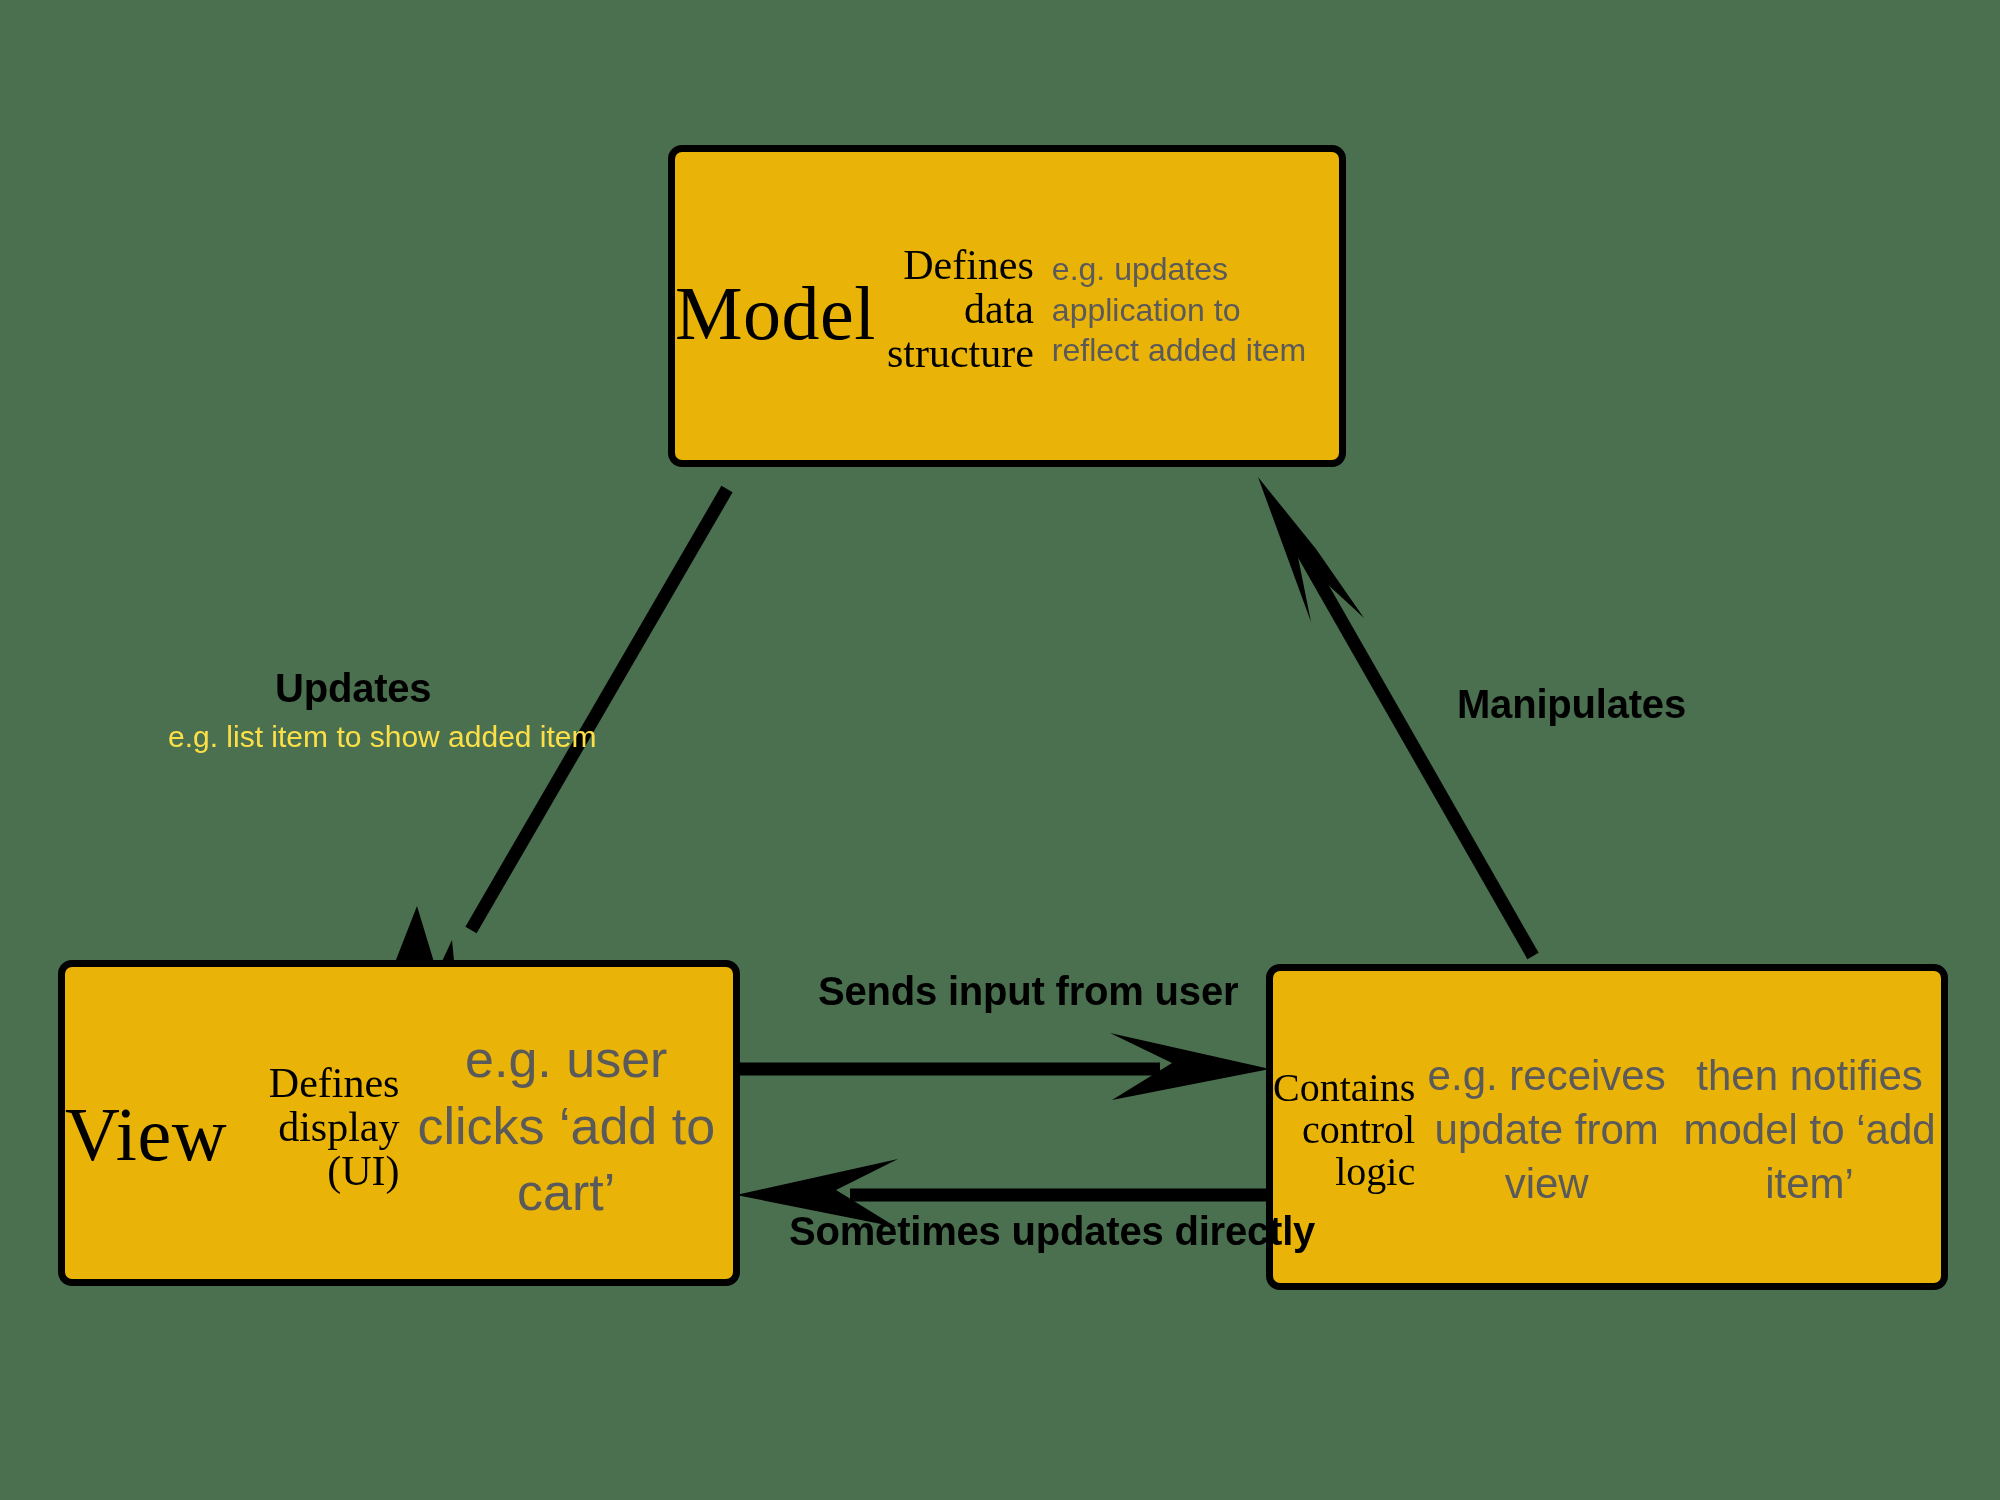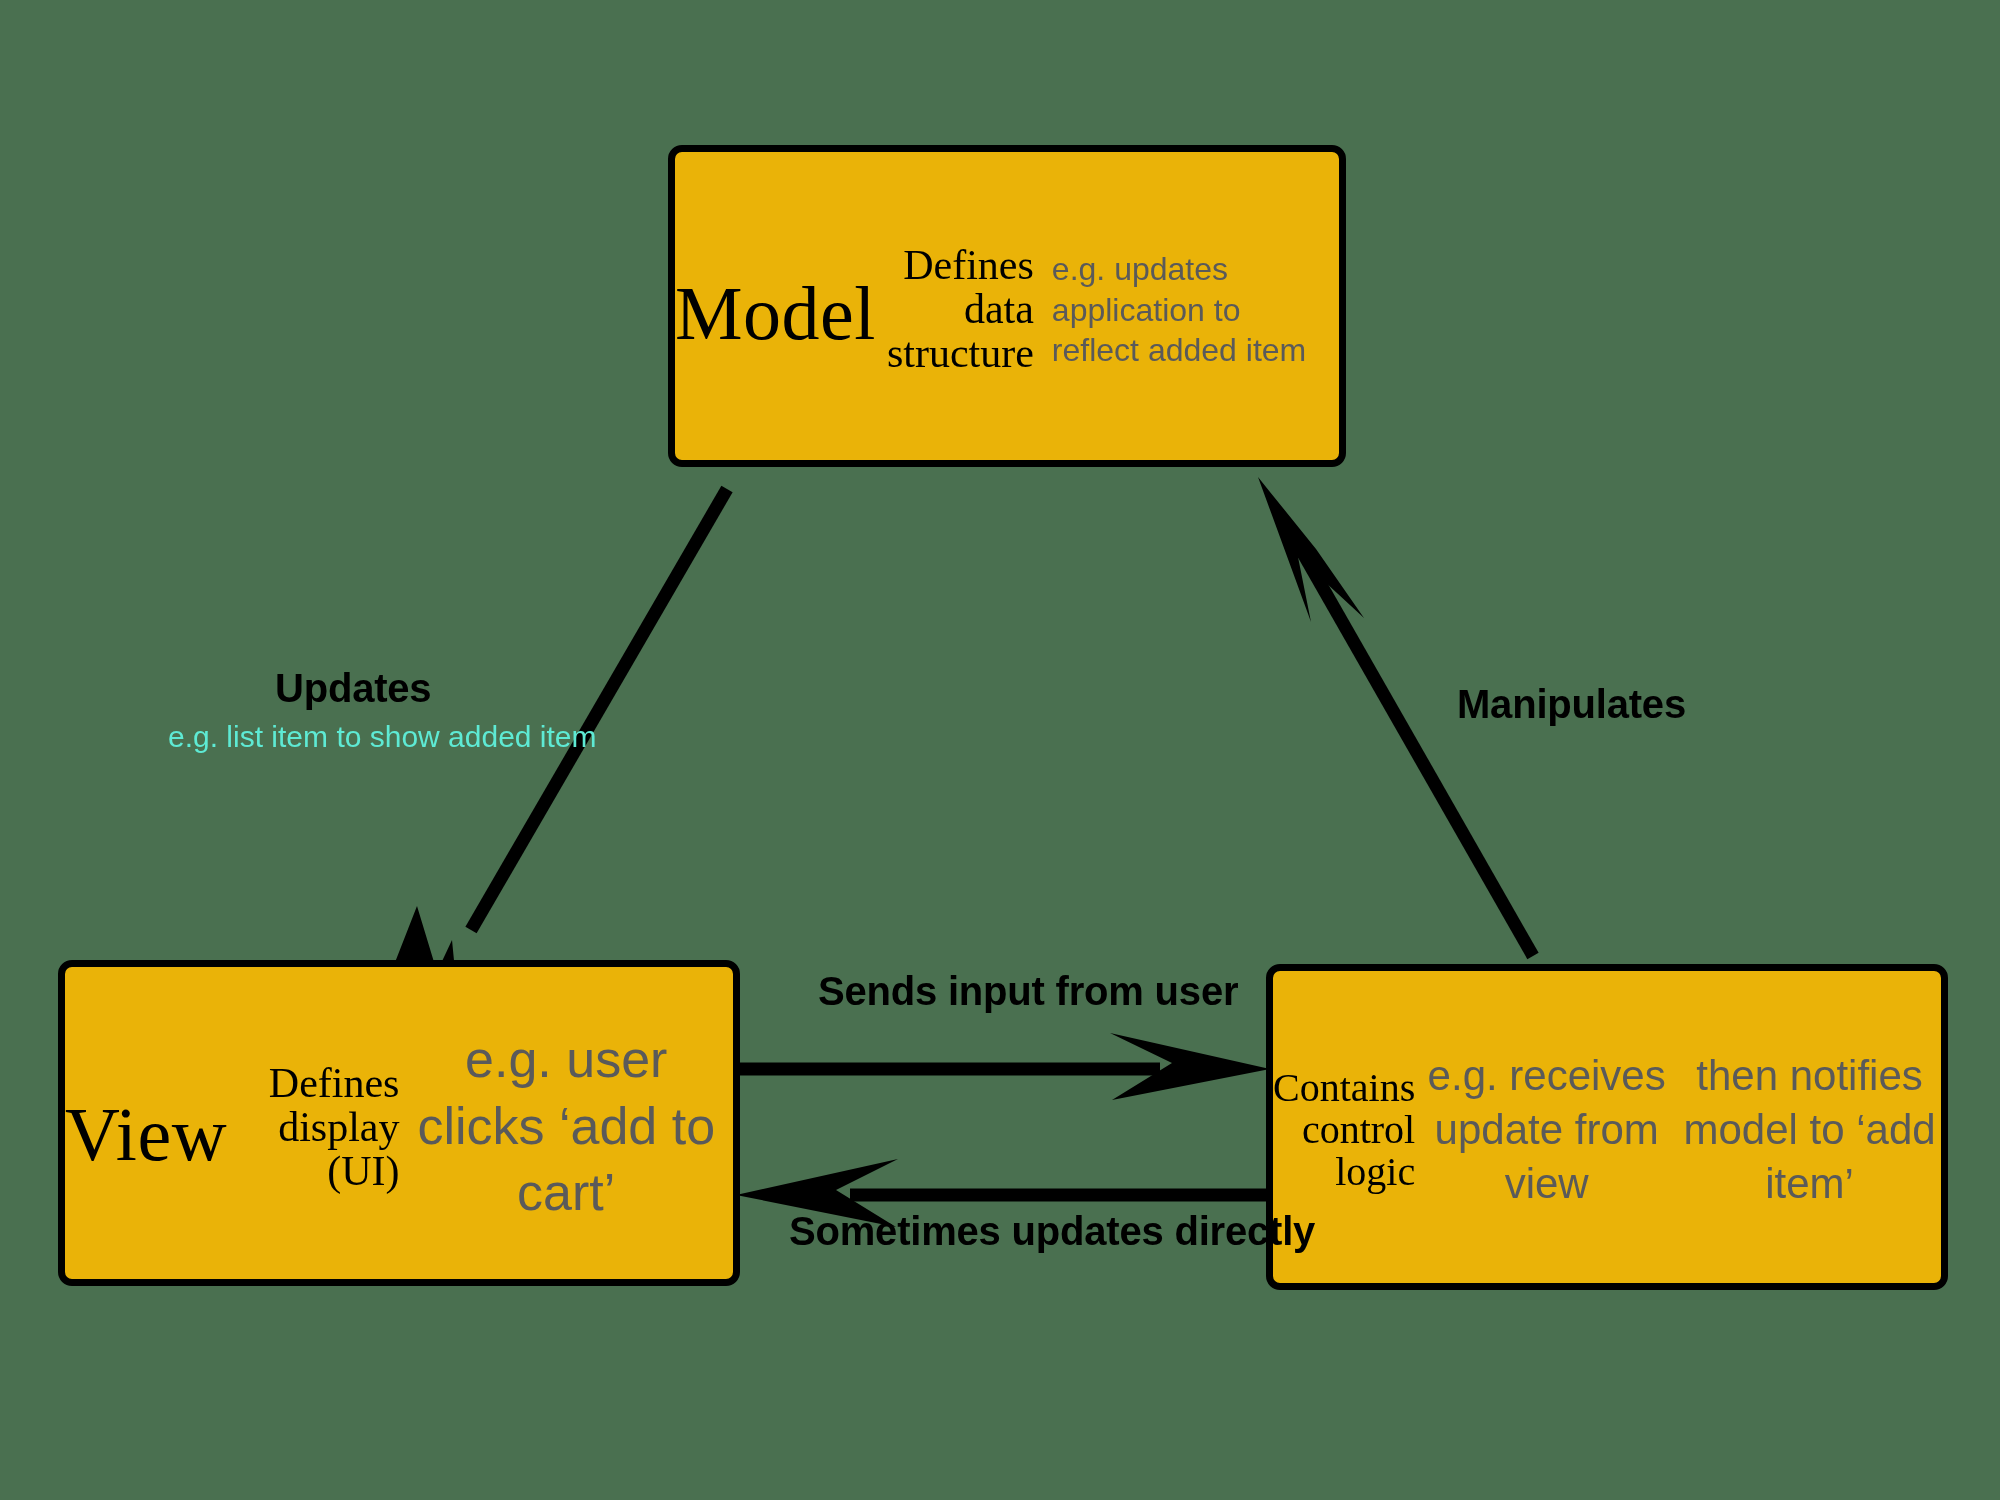--- a/index.html
+++ b/index.html
@@ -65,21 +65,21 @@
   #node-controller .node-eg    { font-size: 42px; margin-top: 6px; text-align: center; width: 100%; }
 
   
   .edge-label {
     position: absolute;
     color: #000000;
     font-family: "Liberation Sans", sans-serif;
     white-space: nowrap;
   }
   .edge-label.main { font-size: 40px; font-weight: 700; letter-spacing: -0.2px; margin-left: 25px; }
-  .edge-label.sub  { font-size: 30px; color: #5eead4; font-weight: 400; }
+  .edge-label.sub  { font-size: 30px; color: #fde047; font-weight: 400; }
 
   #lbl-updates       { left: 250px;  top: 666px; }
   #lbl-updates-eg    { left: 168px;  top: 720px; }
   #lbl-manipulates   { left: 1432px; top: 682px; }
   #lbl-sends-input   { left: 793px;  top: 969px; }
   #lbl-sometimes     { left: 764px;  top: 1209px; }
 
   svg.edges {
     position: absolute;
     left: 0; top: 0;

